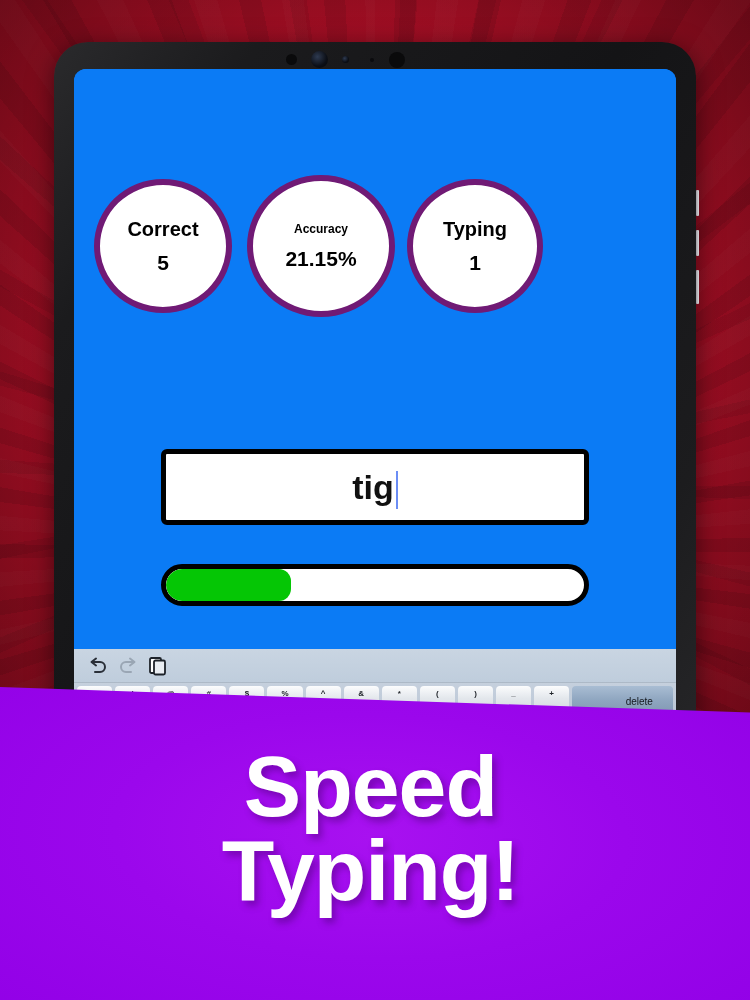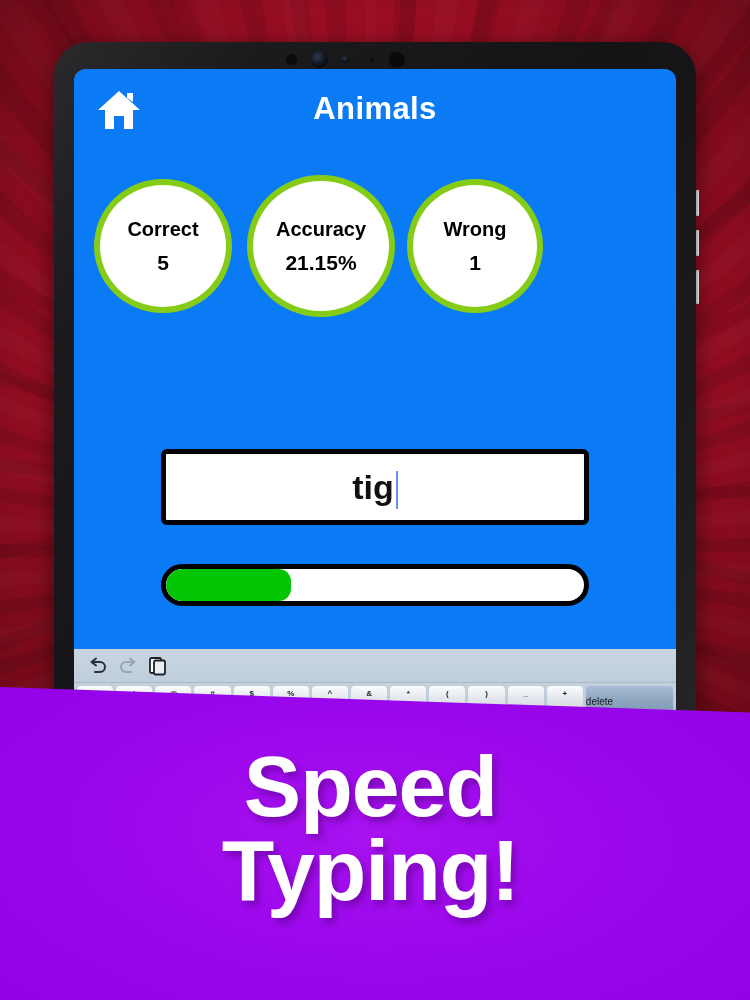--- a/index.html
+++ b/index.html
@@ -149,42 +149,42 @@
     position: absolute;
     left: 0;
     top: 108px;
     width: 602px;
     height: 140px;
   }
   .stat {
     position: absolute;
     border-radius: 50%;
     background: #ffffff;
-    border: 6px solid #84cc16;
+    border: 6px solid #701a75;
     box-sizing: border-box;
     display: flex;
     flex-direction: column;
     align-items: center;
     justify-content: center;
     color: #000000;
   }
   .stat .stat-label {
     font-size: 20px;
     font-weight: bold;
     line-height: 1;
   }
   .stat .stat-value {
     font-size: 21px;
     font-weight: bold;
     line-height: 1;
     margin-top: 13px;
   }
   #stat-correct { left: 20px;  top: 2px;  width: 138px; height: 134px; }
   #stat-accuracy{ left: 173px; top: -2px; width: 148px; height: 142px; }
-  #stat-accuracy .stat-label { font-size: 20px; }
+  #stat-accuracy .stat-label { font-size: 12px; }
   #stat-wrong   { left: 333px; top: 2px;  width: 136px; height: 134px; }
 
   
   #word {
     position: absolute;
     left: 0;
     right: 0;
     top: 276px;
     text-align: center;
     font-size: 44px;
@@ -304,22 +304,22 @@
     bottom: 3px;
     text-align: center;
     font-size: 9px;
     font-weight: bold;
   }
   .key.delete {
     flex: 2.3;
     background: linear-gradient(180deg, #a9bdd3 0%, #8fa6c0 45%, #7e95b0 100%);
     display: flex;
     align-items: center;
-    justify-content: flex-start;
-    padding-right: 4px;
+    justify-content: flex-end;
+    padding-right: 20px;
     box-sizing: border-box;
   }
   .key.delete span {
     font-size: 10px;
     font-weight: normal;
     color: #15181d;
   }
 
   #kb-row-qwerty {
     position: relative;
@@ -403,41 +403,32 @@
     <div class="cam-dot" style="left:335px; top:10px; width:16px; height:16px;"></div>
 
     <div class="tablet-btn" style="top:148px; height:26px;"></div>
     <div class="tablet-btn" style="top:188px; height:26px;"></div>
     <div class="tablet-btn" style="top:228px; height:34px;"></div>
 
     <div id="screen">
 
       <div id="app">
 
-        <div id="header">
-          <div id="home-btn">
-            <svg viewBox="0 0 46 42" width="46" height="42">
-              <path d="M23 2 L44 21 L37 21 L37 40 L28 40 L28 27 L18 27 L18 40 L9 40 L9 21 L2 21 Z" fill="#ffffff"></path>
-              <path d="M31 4 L37 4 L37 13 L31 9 Z" fill="#ffffff"></path>
-            </svg>
-          </div>
-          <div id="app-title">Animals</div>
-        </div>
 
         <div id="stats">
           <div class="stat" id="stat-correct">
             <div class="stat-label">Correct</div>
             <div class="stat-value">5</div>
           </div>
           <div class="stat" id="stat-accuracy">
             <div class="stat-label">Accuracy</div>
             <div class="stat-value">21.15%</div>
           </div>
           <div class="stat" id="stat-wrong">
-            <div class="stat-label">Wrong</div>
+            <div class="stat-label">Typing</div>
             <div class="stat-value">1</div>
           </div>
         </div>
 
 
         <div id="answer-box">
           <span id="answer-text">tig</span>
             <span id="caret"></span>
         </div>
 

